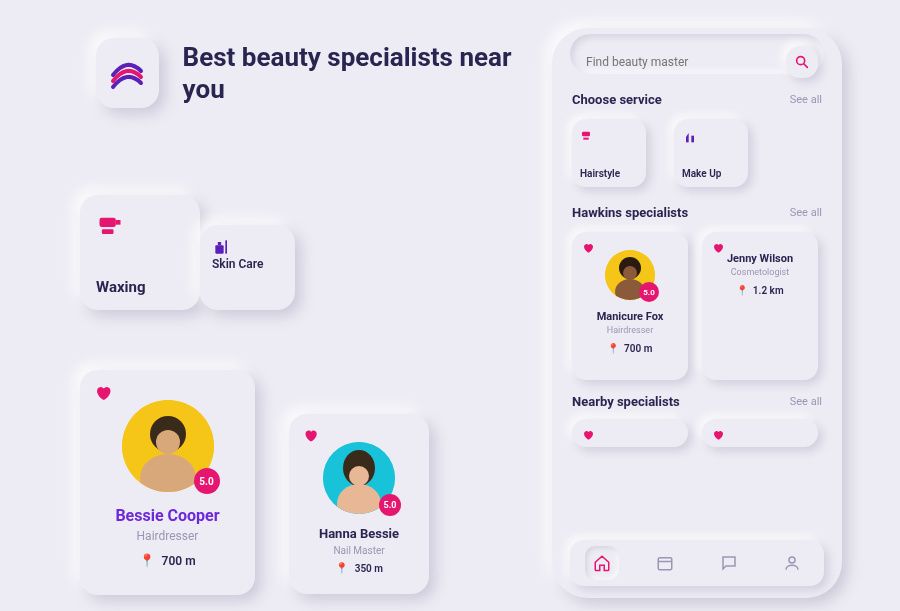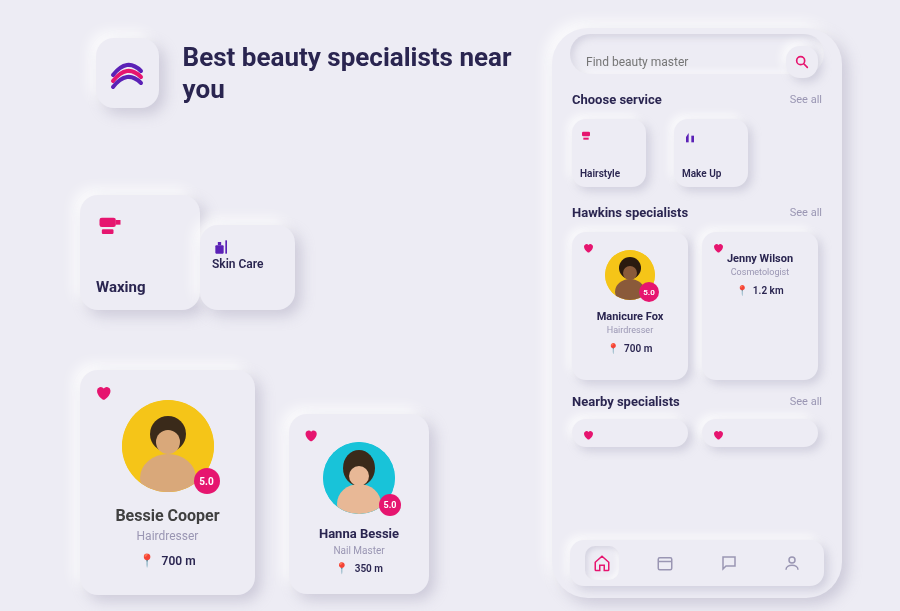--- a/index.html
+++ b/index.html
@@ -26,21 +26,21 @@
 
   .spec-row { position: absolute; left: 80px; top: 370px; display:flex; align-items:flex-start; gap: 34px; }
   .card-lg { width: 175px; height: 225px; padding: 16px; display:flex; flex-direction:column; align-items:center; position:relative; }
   .card-md { width: 140px; height: 180px; padding: 14px; display:flex; flex-direction:column; align-items:center; position:relative; margin-top: 44px; }
 
   .heart { position:absolute; left: 14px; top: 14px; color:#e6156f; }
   .avatar-wrap { position: relative; margin-top: 14px; }
   .avatar-lg { width: 92px; height: 92px; border-radius: 50%; background:#f5c518; overflow:hidden; }
   .avatar-md { width: 72px; height: 72px; border-radius: 50%; background:#18c3d9; overflow:hidden; }
   .rating-badge { position:absolute; right:-6px; bottom:-2px; background:#e6156f; color:#fff; font-size:10px; font-weight:700; width:26px; height:26px; border-radius:50%; display:flex; align-items:center; justify-content:center; }
-  .name-lg { font-size: 16px; font-weight: 700; color:#404040; margin-top: 14px; }
+  .name-lg { font-size: 16px; font-weight: 700; color:#6d28d9; margin-top: 14px; }
   .name-md { font-size: 13px; font-weight: 700; color:#2a2550; margin-top: 12px; }
   .role { font-size: 12px; color:#9a96b3; margin-top: 4px; }
   .dist { font-size: 12px; font-weight:600; color:#2a2550; margin-top: 10px; display:flex; align-items:center; gap:6px; }
   .pin { color:#5b21b6; font-size: 13px; }
 
   
   .phone { position:absolute; left: 552px; top: 28px; width: 290px; height: 570px; border-radius: 36px; overflow:hidden; }
   .phone-header { position: relative; height: 110px; }
   .wave { position:absolute; top:0; left:0; width:100%; height:100%; }
   .header-title { position:absolute; left: 22px; top: 32px; color:#fff; font-weight:700; font-size: 17px; }

